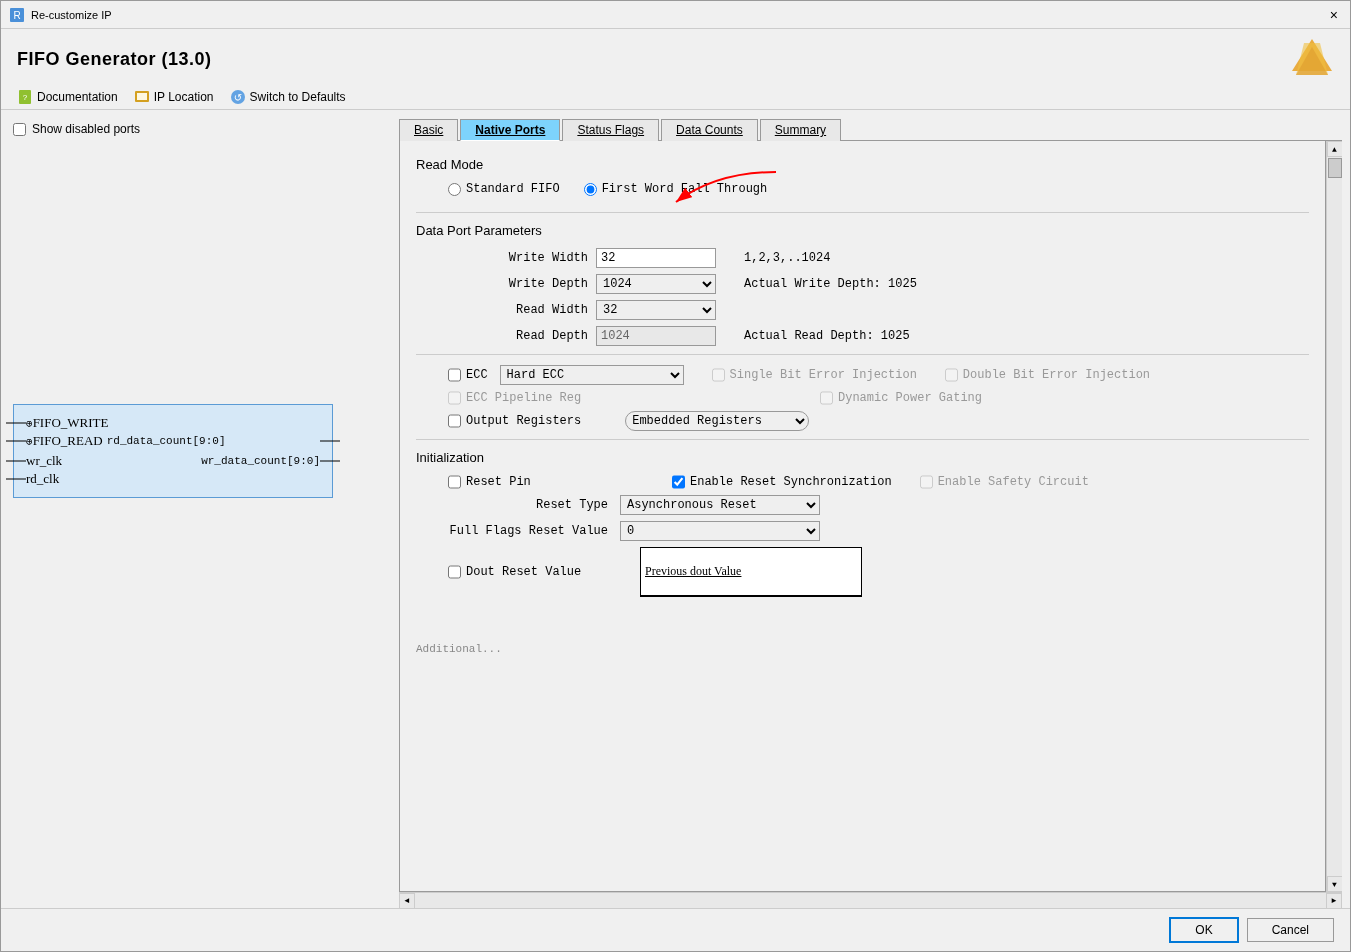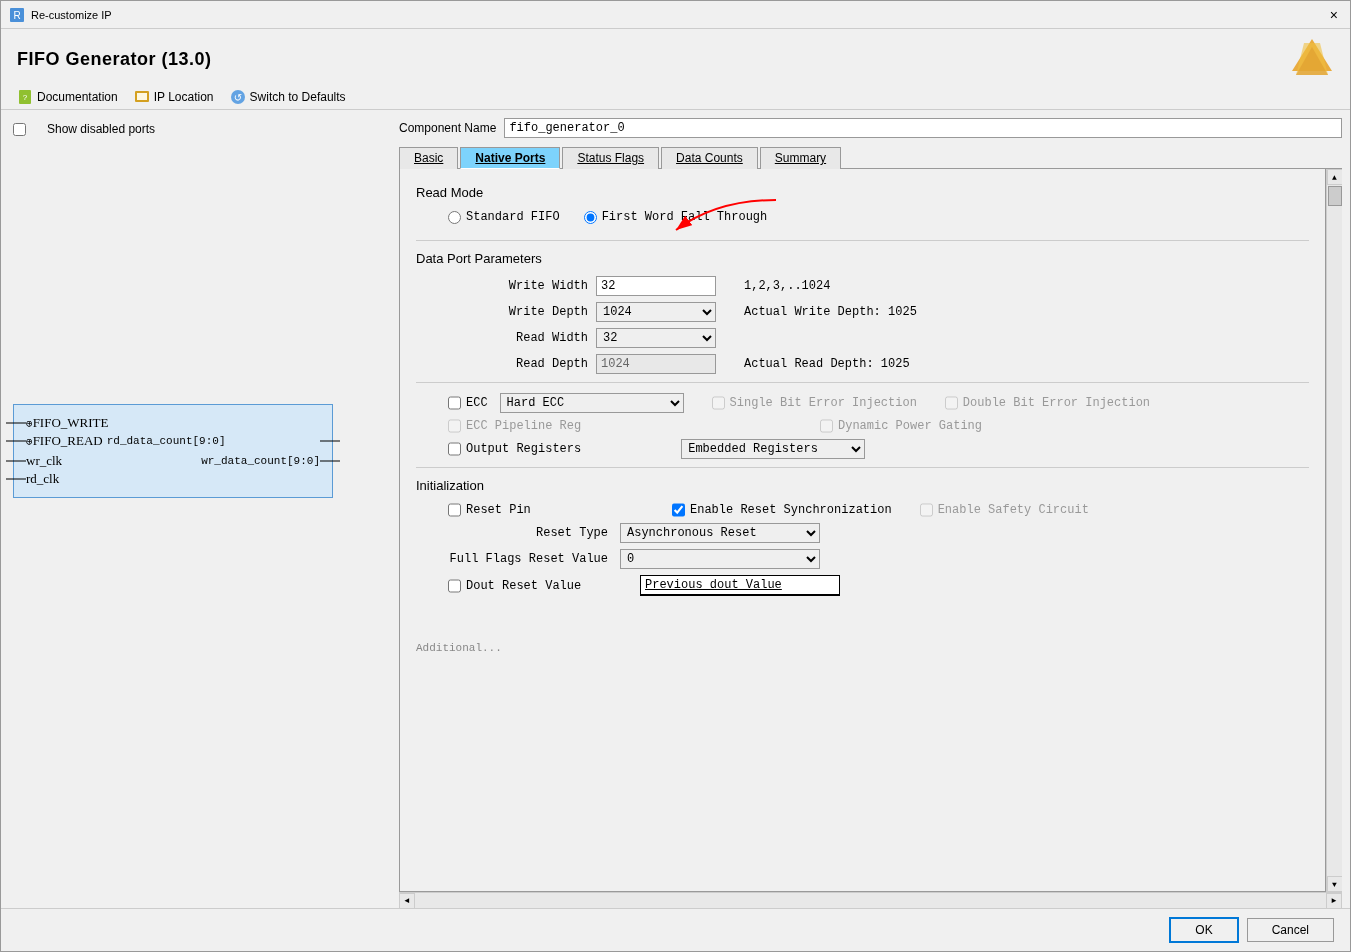--- a/index.html
+++ b/index.html
@@ -80,21 +80,21 @@
       width: 390px;
       min-width: 390px;
       padding: 12px;
       display: flex;
       flex-direction: column;
       gap: 8px;
     }
     .show-disabled-ports {
       display: flex;
       align-items: center;
-      gap: 21px;
+      gap: 6px;
       font-family: Arial, sans-serif;
       font-size: 12px;
     }
     .fifo-diagram {
       margin-top: 260px;
       border: 1.5px solid #5b9bd5;
       background: #d6e8f7;
       padding: 8px 12px;
       width: 320px;
       font-size: 11px;
@@ -284,24 +284,24 @@
     .init-select {
       border: 1px solid #999;
       padding: 1px 2px;
       font-size: 12px;
       font-family: 'Courier New', monospace;
       width: 200px;
     }
     .init-input {
       border: 1px solid #000;
       border-bottom: 2px solid #000;
-      padding: 2px 4px;
-      font-size: 12px;
-      font-family: Liberation Mono, monospace;
-      width: 200px;
+      padding: 16px 4px;
+      font-size: 12px;
+      font-family: Liberation Serif, serif;
+      width: 222px;
       text-decoration: underline;
     }
     .bottom-bar {
       display: flex;
       justify-content: flex-end;
       align-items: center;
       padding: 8px 16px;
       gap: 8px;
       border-top: 1px solid #ccc;
       background: #f0f0f0;
@@ -470,24 +470,20 @@
         </div>
         <div class="port-row">
           <div class="wire-left"></div>
           <span class="port-name">rd_clk</span>
         </div>
       </div>
     </div>
 
     <div class="right-panel">
 
-      <div class="component-name-row">
-        <span>Component Name</span>
-        <input type="text" class="component-name-input" value="fifo_generator_0" style="">
-      </div>
 
       <div class="tab-container">
         <div class="tabs">
           <div class="tab">Basic</div>
           <div class="tab active">Native Ports</div>
           <div class="tab">Status Flags</div>
           <div class="tab">Data Counts</div>
           <div class="tab">Summary</div>
         </div>
 
@@ -575,21 +571,21 @@
                 <input type="checkbox" disabled="" style="">
                 <span>Dynamic Power Gating</span>
               </label>
             </div>
 
             <div class="ecc-row">
               <label class="checkbox-label">
                 <input type="checkbox" style="">
                 <span>Output Registers</span>
               </label>
-              <select class="ecc-select" style="margin-left:88px;">
+              <select class="ecc-select" style="margin-left:32px;border-radius:10px;">
                 <option>Embedded Registers</option>
               </select>
             </div>
 
             <div class="section-divider"></div>
 
             <div class="section-title">Initialization</div>
 
             <div class="init-grid">
               <div class="init-row">

